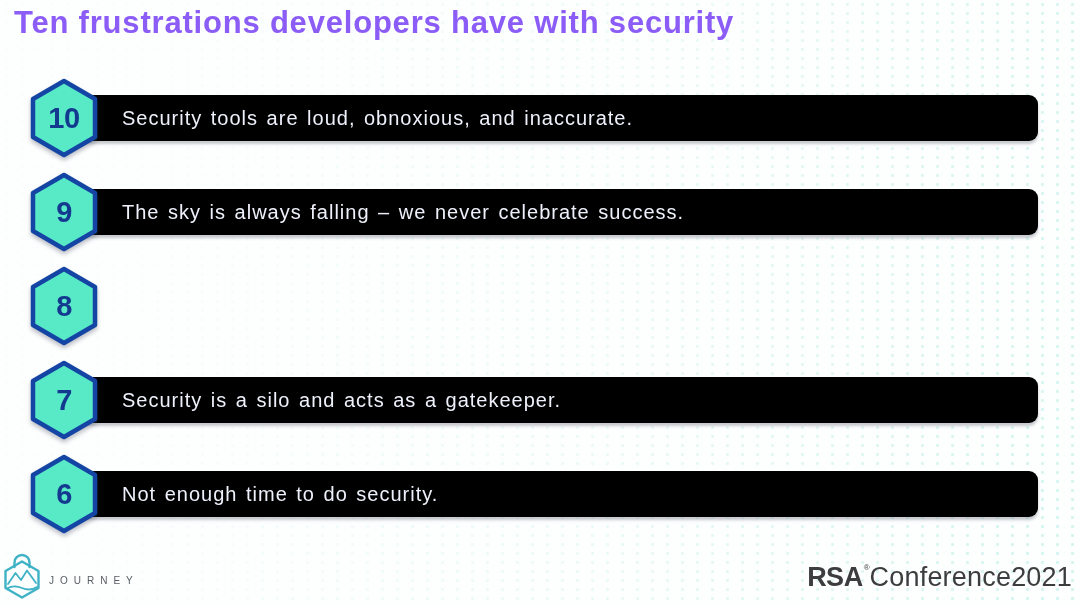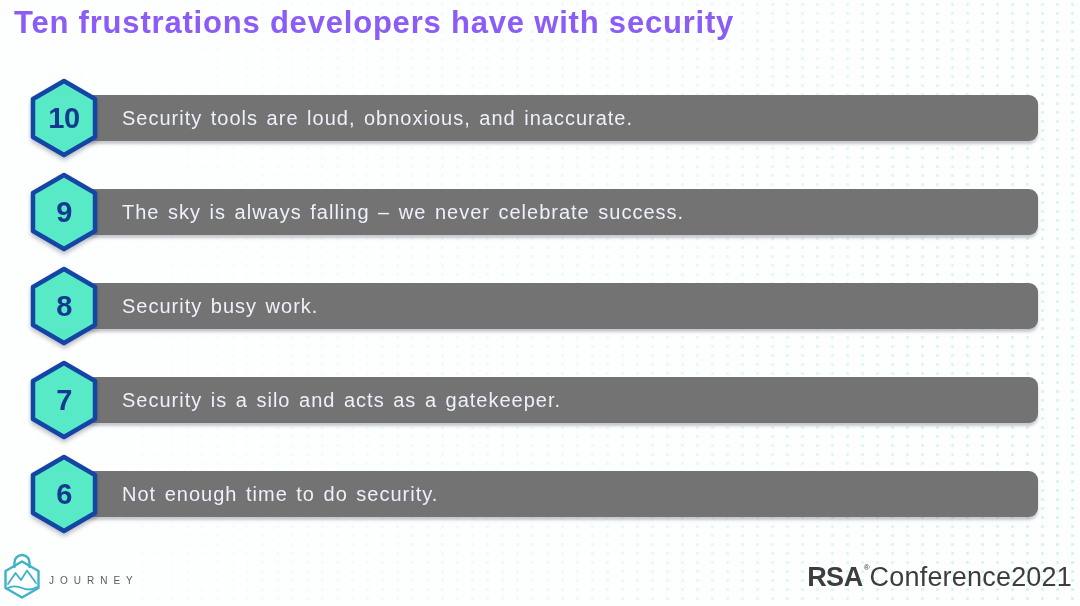--- a/index.html
+++ b/index.html
@@ -28,21 +28,21 @@
   }
   .row{position:absolute;left:30px;width:1008px;height:80px;}
   .row.r0{top:78px}
   .row.r1{top:172px}
   .row.r2{top:266px}
   .row.r3{top:360px}
   .row.r4{top:454px}
   .bar{
     position:absolute;left:20px;top:17px;
     width:988px;height:46px;
-    background:#737373;
+    background:#000000;
     border-radius:9px;
     box-shadow:0 3px 3px rgba(70,75,95,0.30);
     display:flex;align-items:center;
     padding-left:72px;box-sizing:border-box;
   }
   .bar-text{
     color:#eef1fb;
     font-size:20px;
     letter-spacing:1px;
     word-spacing:2px;
@@ -103,23 +103,20 @@
     </div>
     <div class="hex">
       <svg width="68" height="80" viewBox="0 0 68 80">
         <polygon points="34,3 65,21 65,59 34,77 3,59 3,21" fill="#58eac7" stroke="#1545a4" stroke-width="4.5" stroke-linejoin="round"></polygon>
       </svg>
       <span class="hex-num">9</span>
     </div>
   </div>
 
   <div class="row r2">
-    <div class="bar">
-      <span class="bar-text">Security busy work.</span>
-    </div>
     <div class="hex">
       <svg width="68" height="80" viewBox="0 0 68 80">
         <polygon points="34,3 65,21 65,59 34,77 3,59 3,21" fill="#58eac7" stroke="#1545a4" stroke-width="4.5" stroke-linejoin="round"></polygon>
       </svg>
       <span class="hex-num">8</span>
     </div>
   </div>
 
   <div class="row r3">
     <div class="bar">

